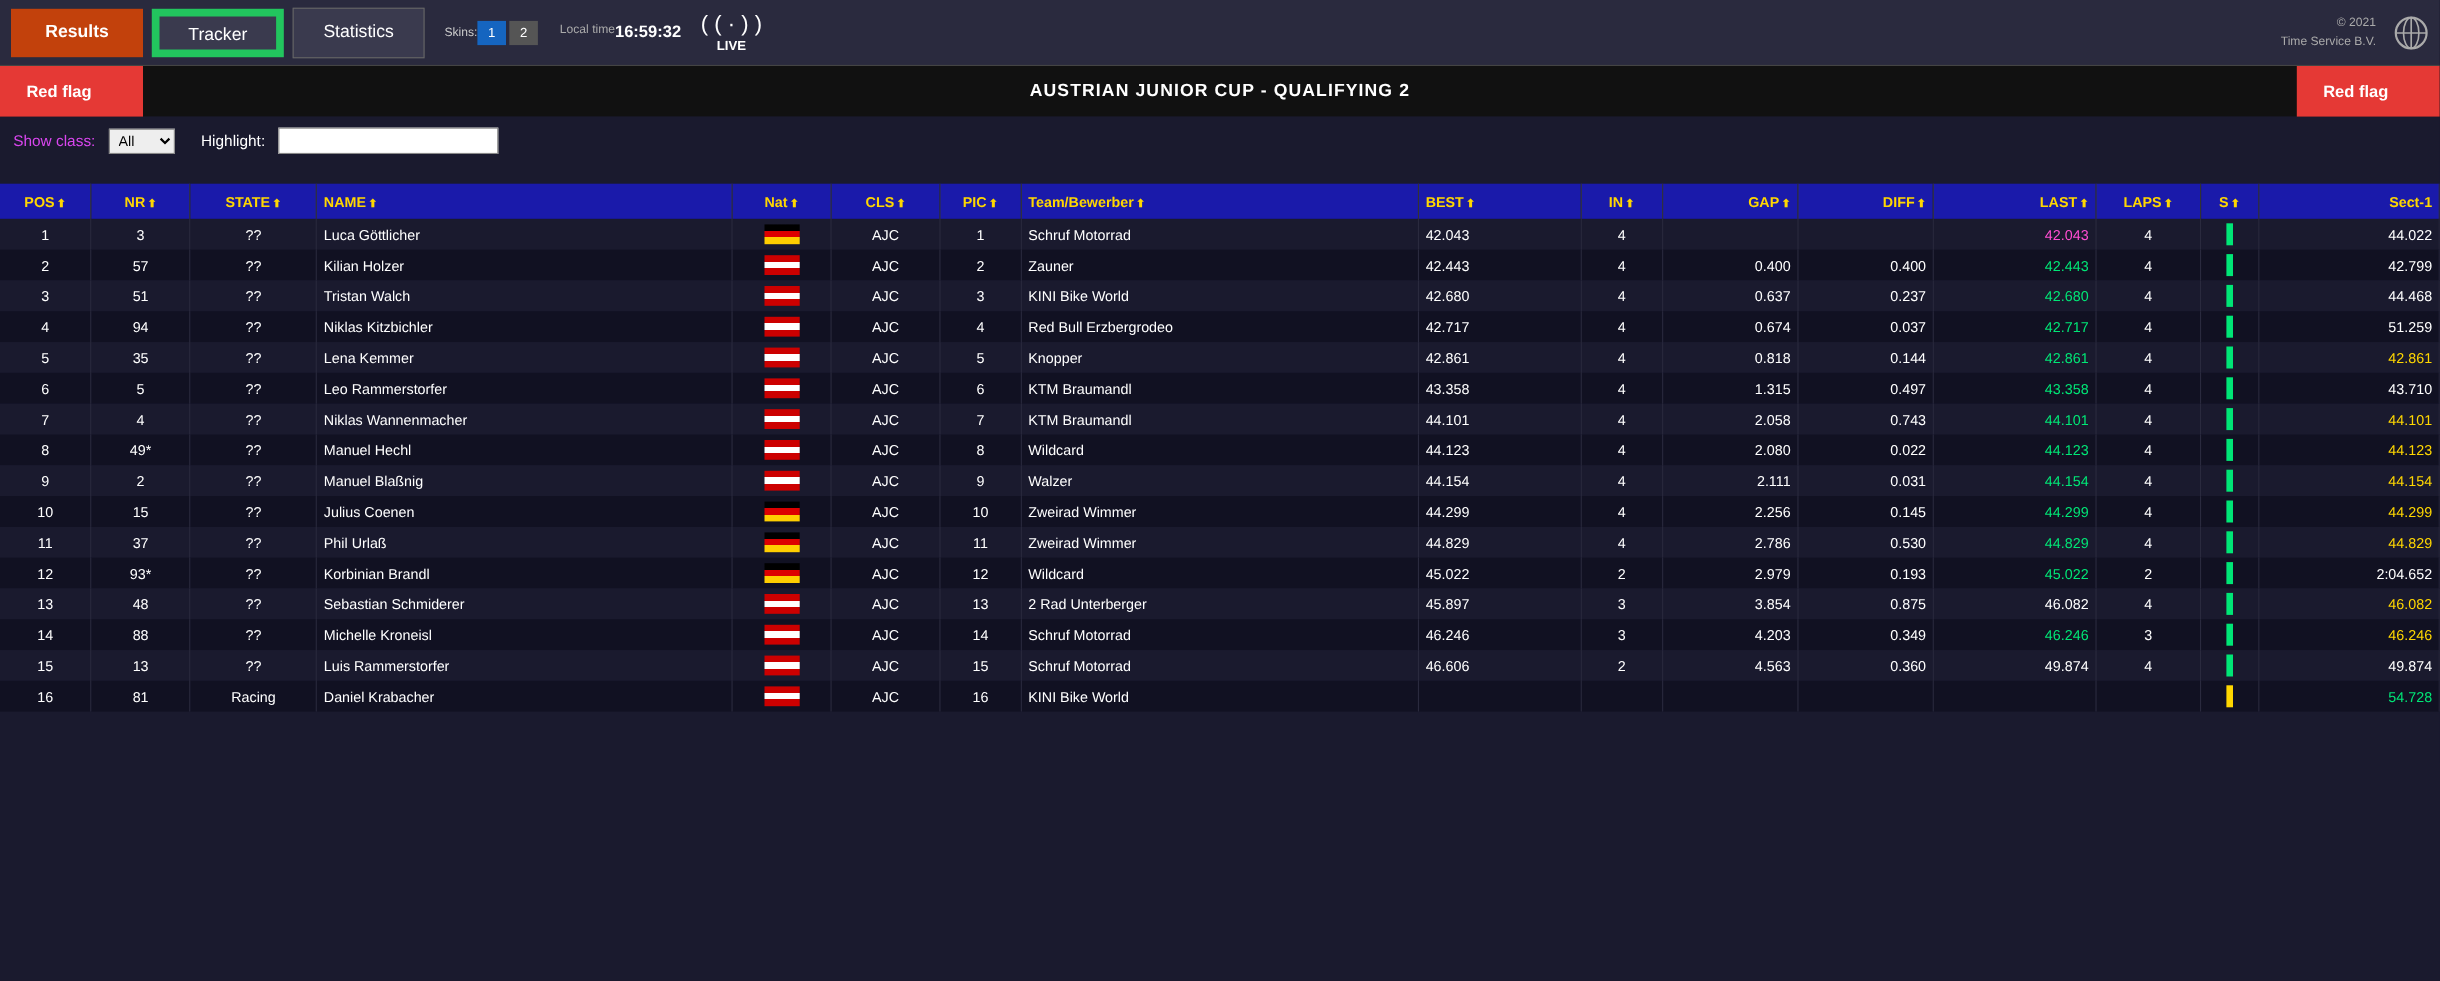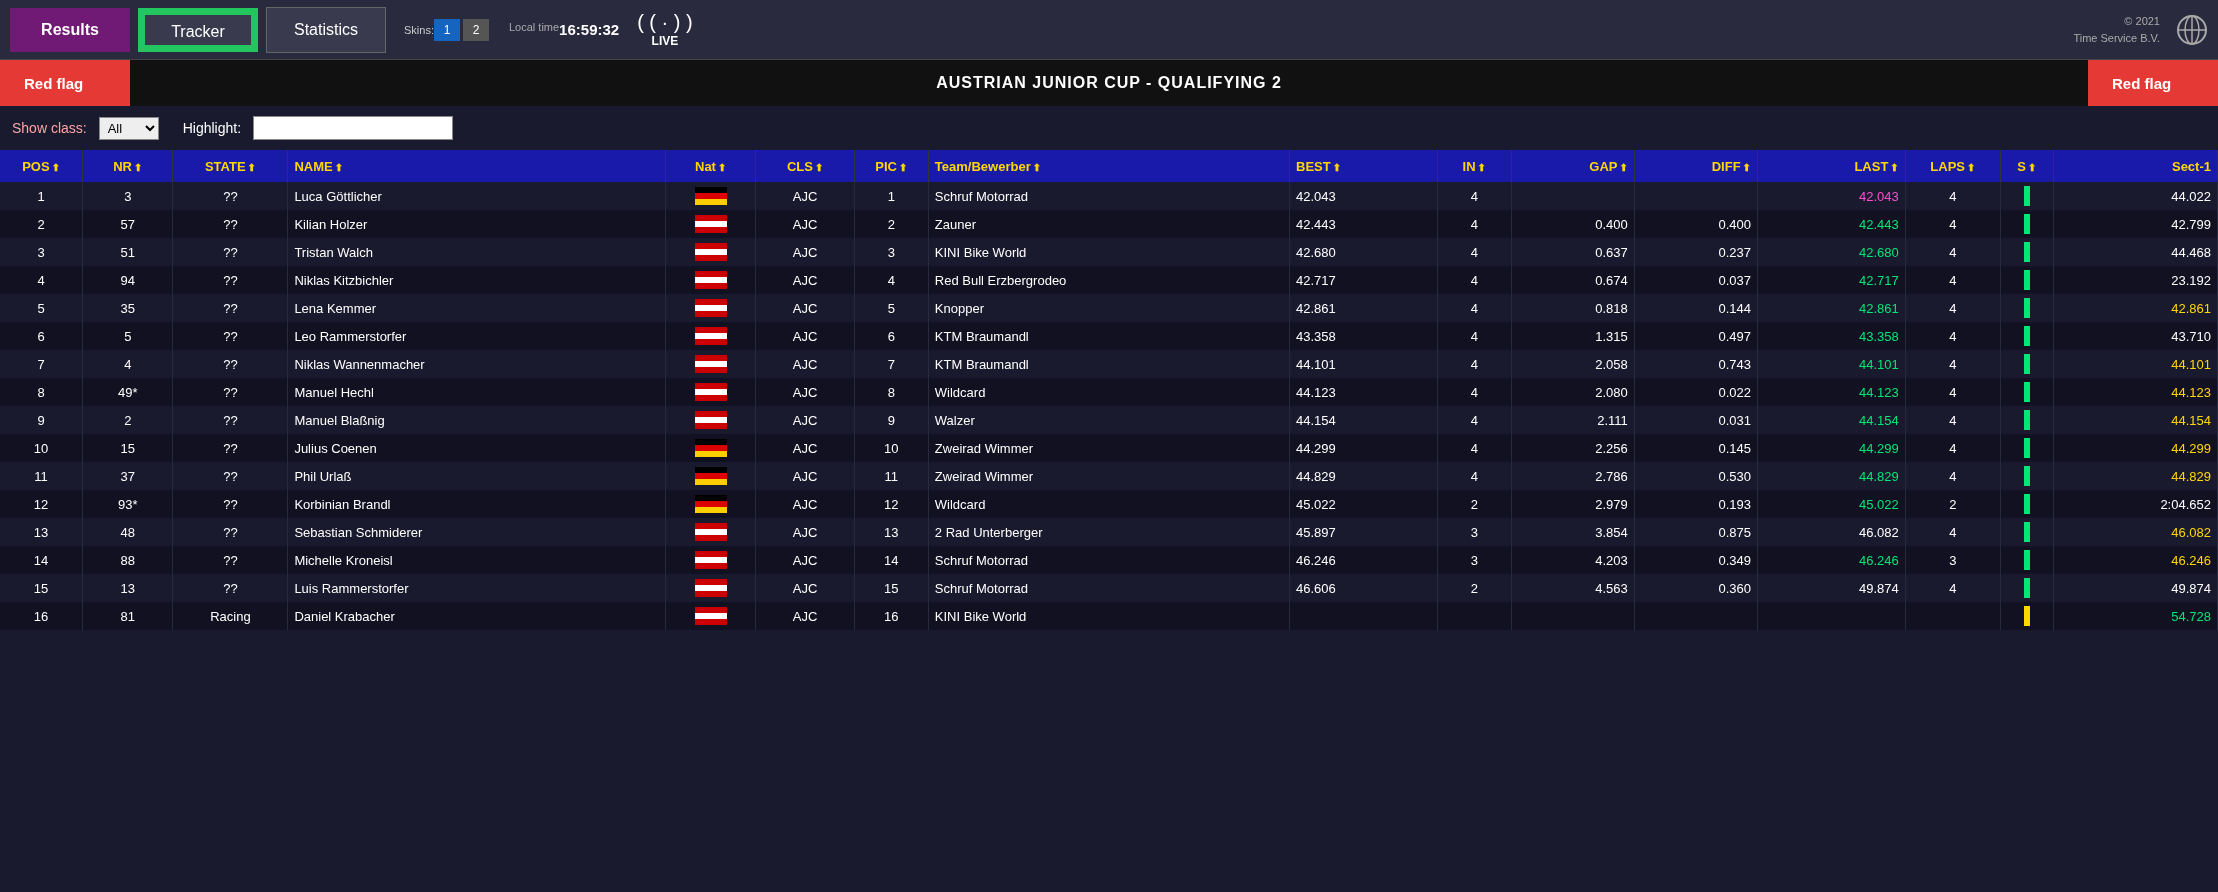--- a/index.html
+++ b/index.html
@@ -17,21 +17,21 @@
     .top-bar {
       display: flex;
       align-items: center;
       background: #2a2a3e;
       height: 60px;
       padding: 0 10px;
       gap: 8px;
       border-bottom: 1px solid #444;
     }
     .btn-results {
-      background: #701a75;
+      background: #c2410c;
       color: #fff;
       border: none;
       padding: 8px 22px;
       font-size: 16px;
       font-weight: bold;
       cursor: pointer;
       height: 44px;
       min-width: 120px;
     }
     .btn-tracker {
@@ -164,21 +164,21 @@
     .filter-bar {
       display: flex;
       align-items: center;
       background: #1a1a2e;
       padding: 8px 12px;
       gap: 12px;
       height: 44px;
     }
     .filter-label {
       font-size: 14px;
-      color: #fca5a5;
+      color: #d946ef;
     }
     .filter-select {
       background: #eee;
       color: #000;
       border: 1px solid #888;
       padding: 2px 4px;
       font-size: 13px;
       min-width: 60px;
     }
     .highlight-label {
@@ -197,20 +197,21 @@
     }
 
     
     .table-container {
       width: 100%;
       overflow-x: auto;
     }
     table {
       width: 100%;
       border-collapse: collapse;
+      margin-top: 17px;
     }
     thead tr {
       background: #1a1aaa;
       height: 32px;
     }
     thead th {
       color: #FFD700;
       font-weight: bold;
       font-size: 13px;
       padding: 4px 6px;
@@ -434,21 +435,21 @@
       <td class="col-cls">AJC</td>
       <td class="col-pic">4</td>
       <td class="col-team">Red Bull Erzbergrodeo</td>
       <td class="col-best">42.717</td>
       <td class="col-in">4</td>
       <td class="col-gap">0.674</td>
       <td class="col-diff">0.037</td>
       <td class="col-last text-green">42.717</td>
       <td class="col-laps">4</td>
       <td class="col-s"><span class="indicator-green"></span></td>
-      <td class="col-sect1 ">23.192</td>
+      <td class="col-sect1 ">51.259</td>
     </tr>
         <tr>
       <td class="col-pos">5</td>
       <td class="col-nr">35</td>
       <td class="col-state">??</td>
       <td class="col-name">Lena Kemmer</td>
       <td class="col-nat"><span class="flag-at"></span></td>
       <td class="col-cls">AJC</td>
       <td class="col-pic">5</td>
       <td class="col-team">Knopper</td>

